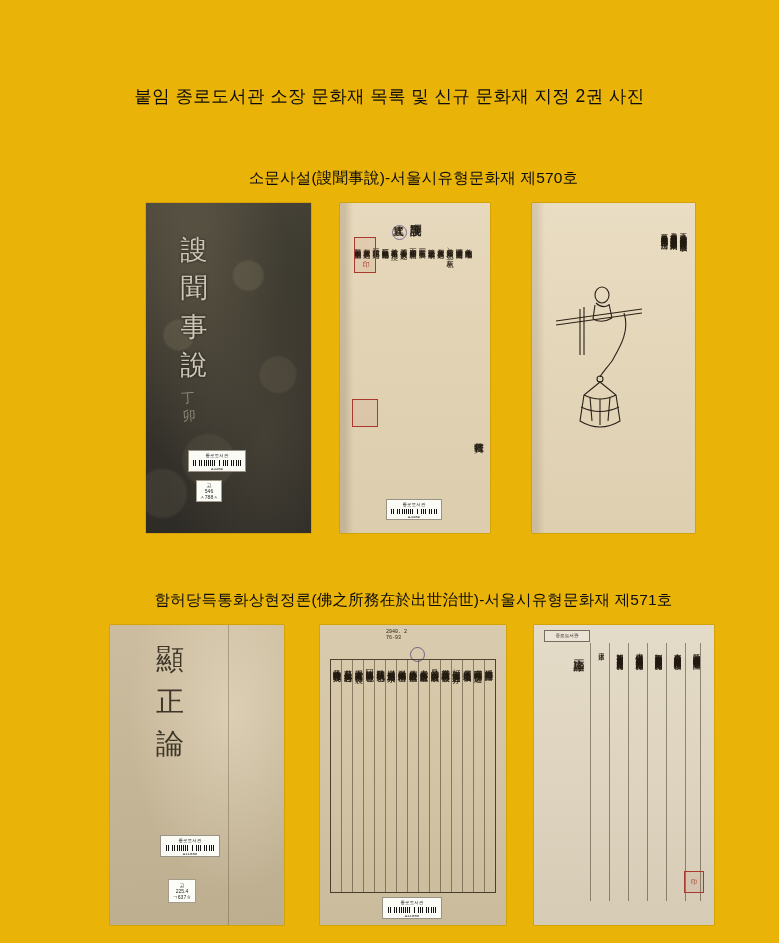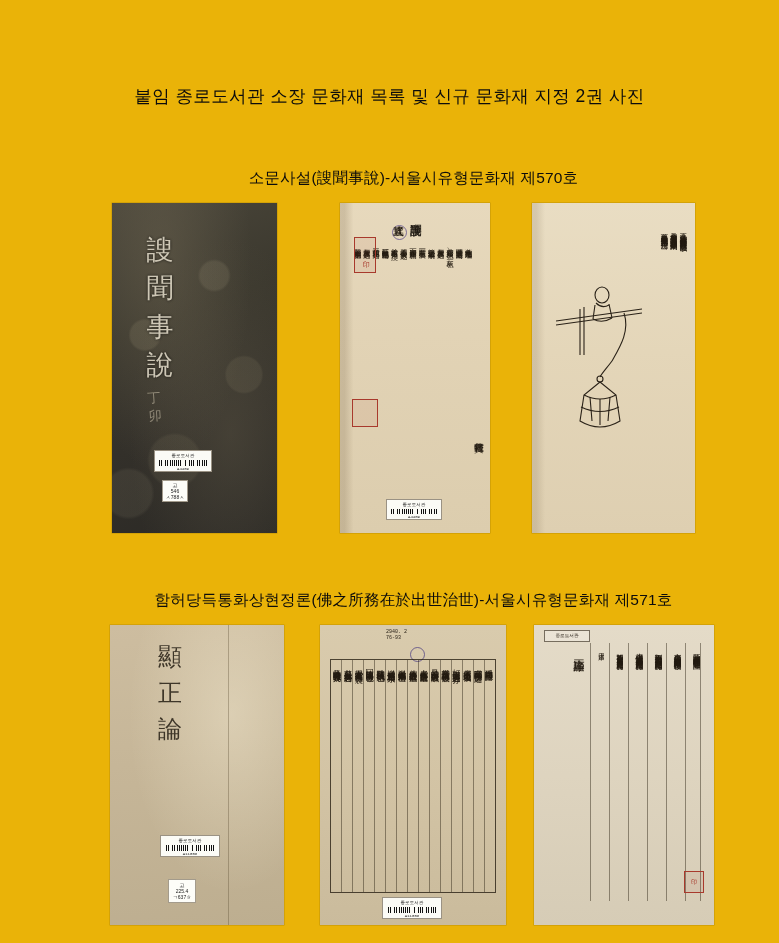--- a/index.html
+++ b/index.html
@@ -52,21 +52,21 @@
     height: 330px;
   }
   .plate {
     position: absolute;
     top: 0;
     overflow: hidden;
     box-shadow: 0 0 0 0.5px rgba(0,0,0,0.18);
   }
 
   
-  .p1a { left: 88px; width: 165px; height: 330px;
+  .p1a { left: 122px; width: 165px; height: 330px;
     background:
       radial-gradient(ellipse at 30% 18%, rgba(120,110,88,0.40) 0%, rgba(0,0,0,0) 55%),
       radial-gradient(ellipse at 72% 70%, rgba(104,96,76,0.35) 0%, rgba(0,0,0,0) 60%),
       linear-gradient(160deg, #4a463a 0%, #3b382e 35%, #33302a 65%, #2b2925 100%);
   }
   .p1a .mottle {
     position:absolute; inset:0;
     background:
       radial-gradient(circle at 20% 40%, rgba(160,150,120,0.18) 0 6%, rgba(0,0,0,0) 7%),
       radial-gradient(circle at 62% 22%, rgba(170,160,130,0.16) 0 5%, rgba(0,0,0,0) 6%),
@@ -111,21 +111,21 @@
       radial-gradient(ellipse at 70% 30%, rgba(255,248,225,0.35) 0%, rgba(0,0,0,0) 60%),
       linear-gradient(175deg, #cdbda0 0%, #c6b698 45%, #bdae90 100%);
   }
   .p2a .fold {
     position:absolute; left: 118px; top:0; bottom:0; width:1px;
     background: rgba(90,75,50,0.35);
   }
   .p2a .title-col {
     position:absolute; left: 40px; top: 14px; width: 40px;
     text-align:center; color:#2a2318; font-family:"DejaVu Serif", serif;
-    font-size: 24px; line-height: 1.5; opacity: 0.88;
+    font-size: 28px; line-height: 1.5; opacity: 0.88;
   }
   .p2b { left: 296px; width: 186px; height: 300px;
     background:
       linear-gradient(180deg, #d9cbad 0%, #d3c4a5 50%, #cabb9c 100%);
   }
   .p2c { left: 510px; width: 180px; height: 300px;
     background:
       linear-gradient(180deg, #e4dbc8 0%, #ded4bf 50%, #d6ccb6 100%);
   }
 

